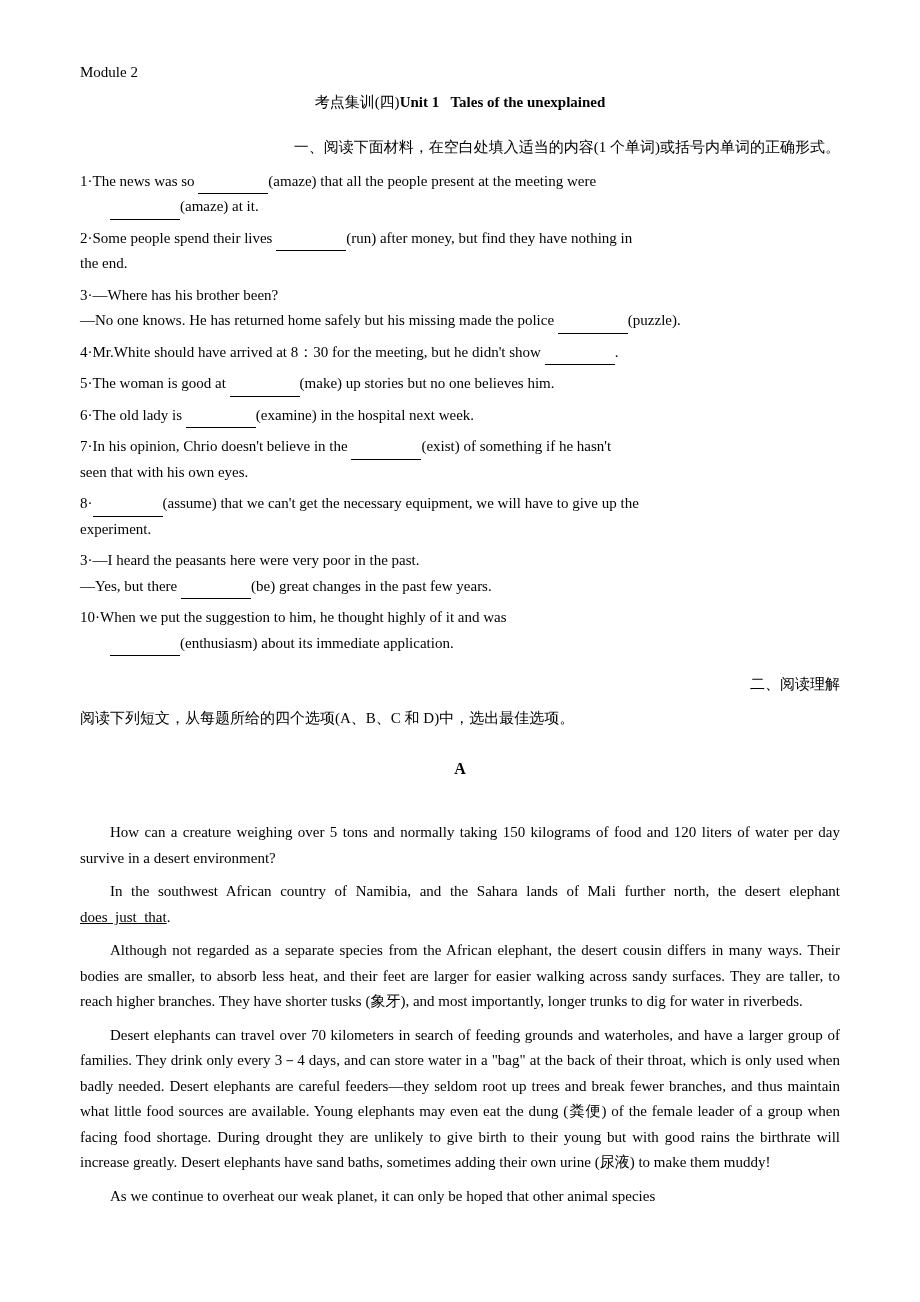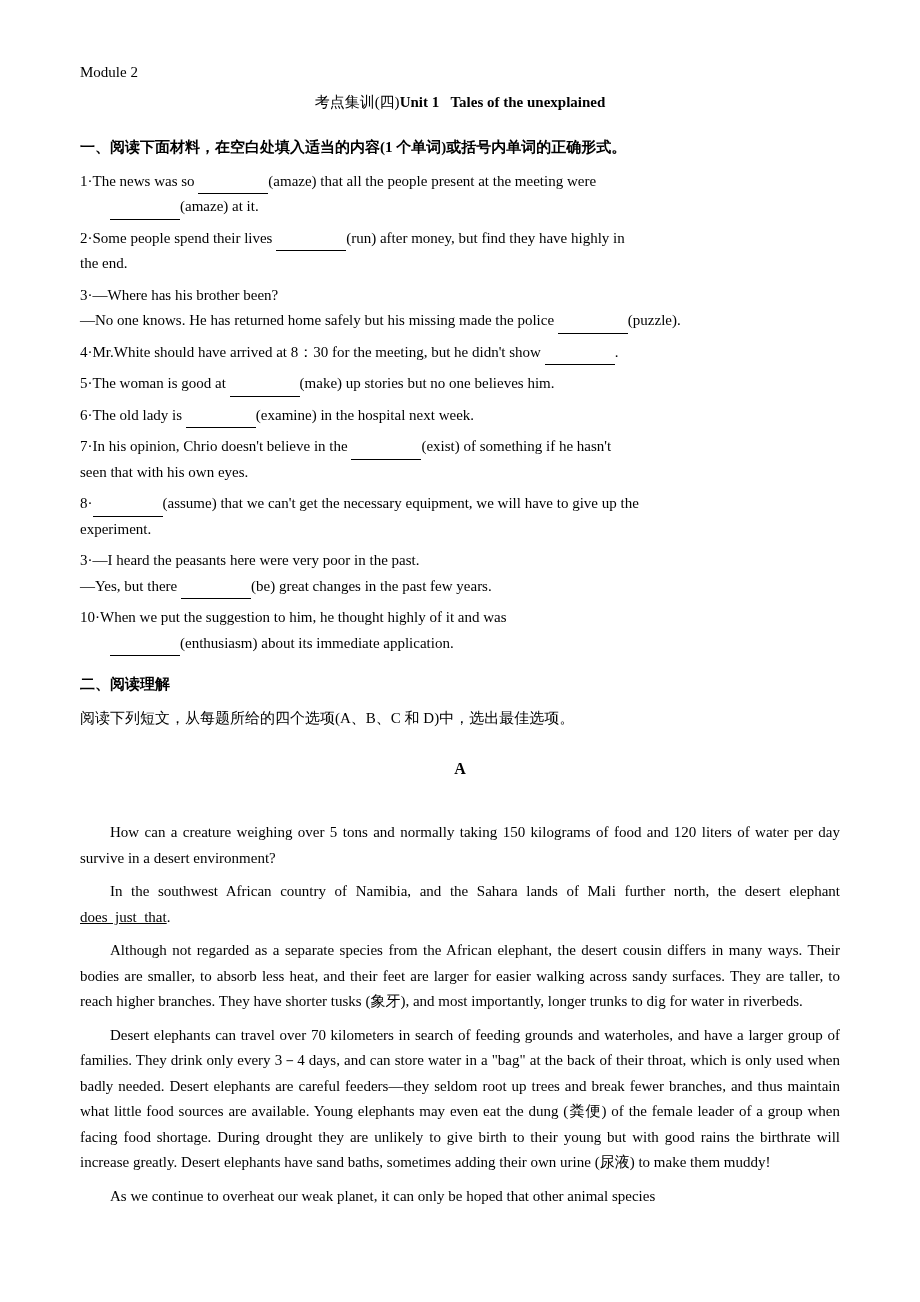--- a/index.html
+++ b/index.html
@@ -30,22 +30,23 @@
       font-weight: bold;
       margin-bottom: 20px;
     }
 
     .unit-title .normal {
       font-weight: normal;
     }
 
     .section-heading {
       font-size: 15px;
-      font-weight: bold;
-      margin: 16px 0 8px 0;
+      font-weight: normal;
+      margin: 16px 0 8px 12px;
+      text-align: right;
     }
 
     .question-block {
       margin-bottom: 6px;
       text-indent: 0;
     }
 
     p {
       margin-bottom: 6px;
       text-indent: 2em;
@@ -97,21 +98,21 @@
   </div>
 
   <div class="section-heading">一、阅读下面材料，在空白处填入适当的内容(1 个单词)或括号内单词的正确形式。</div>
 
   <div class="question-block">
     <span>1·The news was so </span><span class="blank"></span><span>(amaze) that all the people present at the meeting were</span><br>
     <span style="margin-left:0">&nbsp;&nbsp;&nbsp;&nbsp;&nbsp;&nbsp;&nbsp;&nbsp;</span><span class="blank"></span><span>(amaze) at it.</span>
   </div>
 
   <div class="question-block">
-    <span>2·Some people spend their lives </span><span class="blank"></span><span>(run) after money, but find they have highly in</span><br>
+    <span>2·Some people spend their lives </span><span class="blank"></span><span>(run) after money, but find they have nothing in</span><br>
     <span>the end.</span>
   </div>
 
   <div class="question-block">
     <div>3·—Where has his brother been?</div>
     <div>—No one knows. He has returned home safely but his missing made the police <span class="blank"></span><span>(puzzle).</span></div>
   </div>
 
   <div class="question-block">
     <span>4·Mr.White should have arrived at 8：30 for the meeting, but he didn't show </span><span class="blank"></span><span>.</span>

